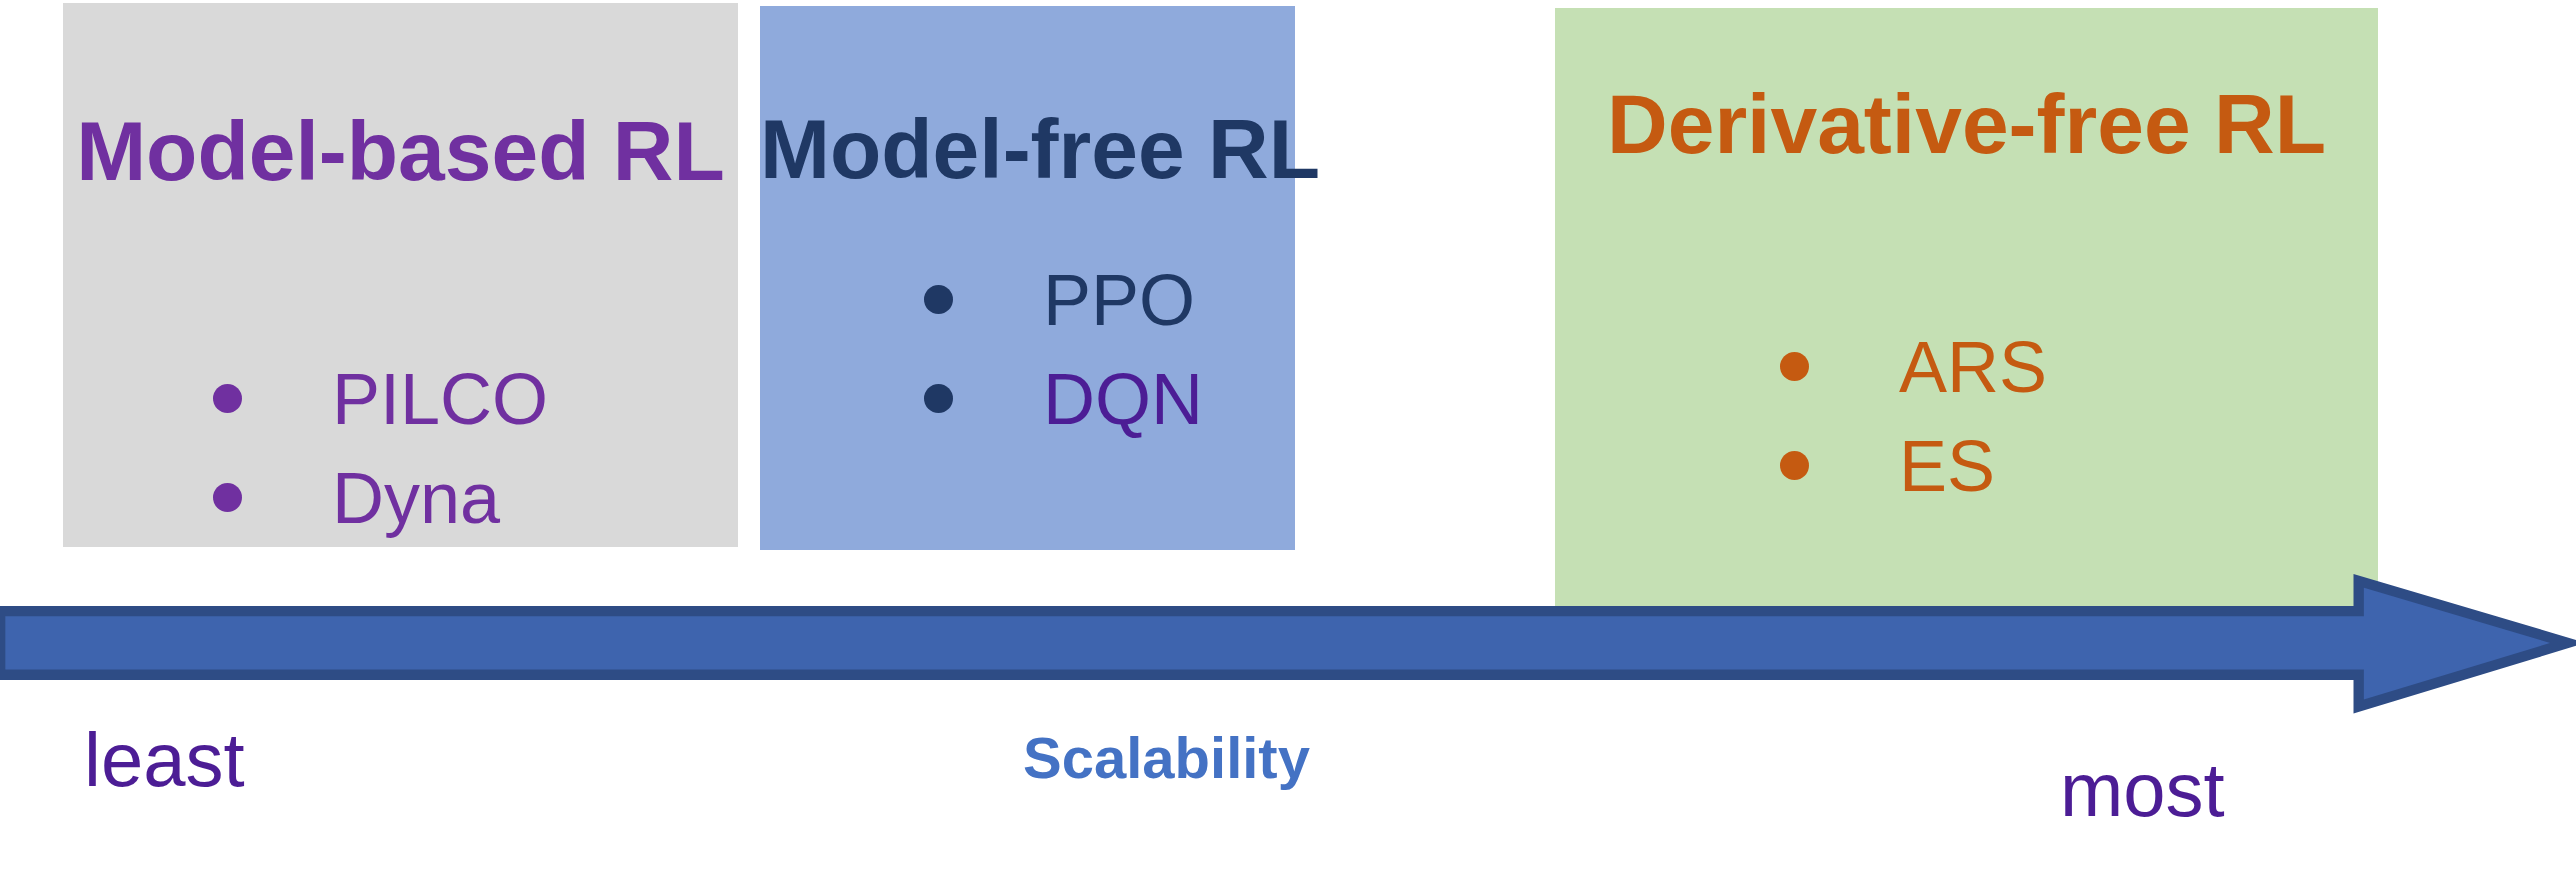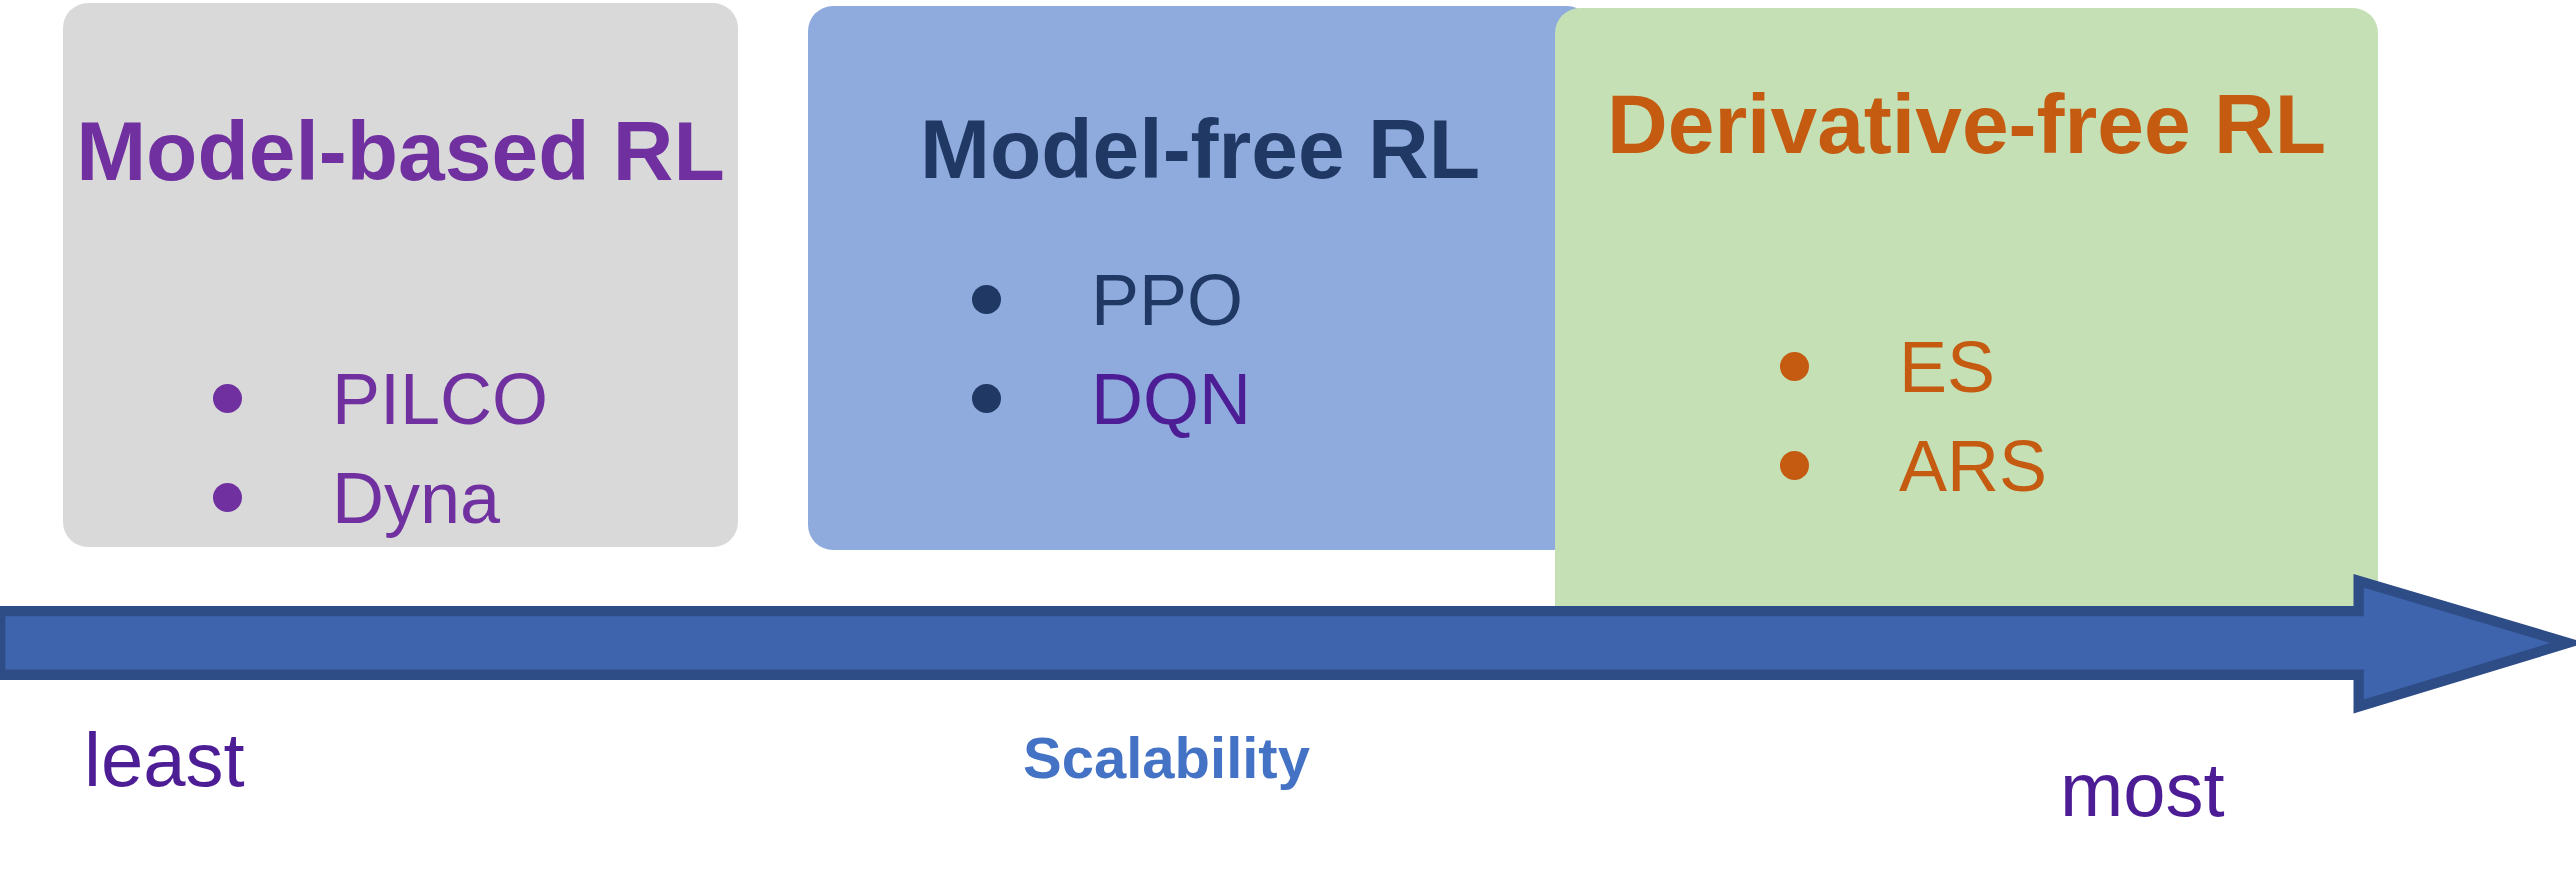--- a/index.html
+++ b/index.html
@@ -7,34 +7,33 @@
     position: relative;
     width: 2576px;
     height: 875px;
     background: #ffffff;
     font-family: "Liberation Sans", sans-serif;
     overflow: hidden;
   }
   .box {
     position: absolute;
     box-sizing: border-box;
-    border-radius: 25px;
   }
   .box-title {
     position: absolute;
     left: 0; right: 0;
     margin: 0;
     text-align: center;
     font-size: 84px;
     line-height: 1.1;
     font-weight: bold;
     white-space: nowrap;
   }
   .box1 { left: 63px;  top: 3.2px;  width: 675px;  height: 544px; }
-  .box2 { left: 808px; top: 6.4px;  width: 784px;  height: 544px; }
+  .box2 { left: 760px; top: 6.4px;  width: 535px;  height: 544px; }
   .box3 { left: 1555px; top: 8px; width: 823px; height: 626px; }
   .box1 .box-title { top: 102px; }
   .box2 .box-title { top: 97px; }
   .box3 .box-title { top: 70px; }
   .box-list {
     position: absolute;
     font-size: 72px;
     line-height: 1;
   }
   .box1 .box-list { left: 150px; top: 346px; }
@@ -113,25 +112,25 @@
           <span style="color: #4c1d95;">DQN</span>
         </div>
       </div>
   </section>
 
   <section class="box box3" style="background: rgb(197, 224, 180);">
     <h2 class="box-title" style="color: rgb(197, 90, 17);">Derivative-free RL</h2>
     <div class="box-list">
         <div class="list-item">
           <span class="bullet-dot" style="background: rgb(197, 90, 17);"></span>
-          <span style="color: rgb(197, 90, 17);">ES</span>
+          <span style="color: rgb(197, 90, 17);">ARS</span>
         </div>
         <div class="list-item">
           <span class="bullet-dot" style="background: rgb(197, 90, 17);"></span>
-          <span style="color: rgb(197, 90, 17);">ARS</span>
+          <span style="color: rgb(197, 90, 17);">ES</span>
         </div>
       </div>
   </section>
 
   <svg class="arrow-svg" viewBox="0 0 3238 220" aria-hidden="true">
     <polygon id="arrow-polygon" points="0,68 2965,68 2965,30 3228,108 2965,188 2965,148 0,148" stroke-width="13" stroke-linejoin="miter" fill="#3e64ae" stroke="#2e4c85"></polygon>
   </svg>
 
   <div class="axis-label label-least">least</div>
   <div class="label-scalability" id="scal-label" style="color: rgb(68, 114, 196);">Scalability</div>

